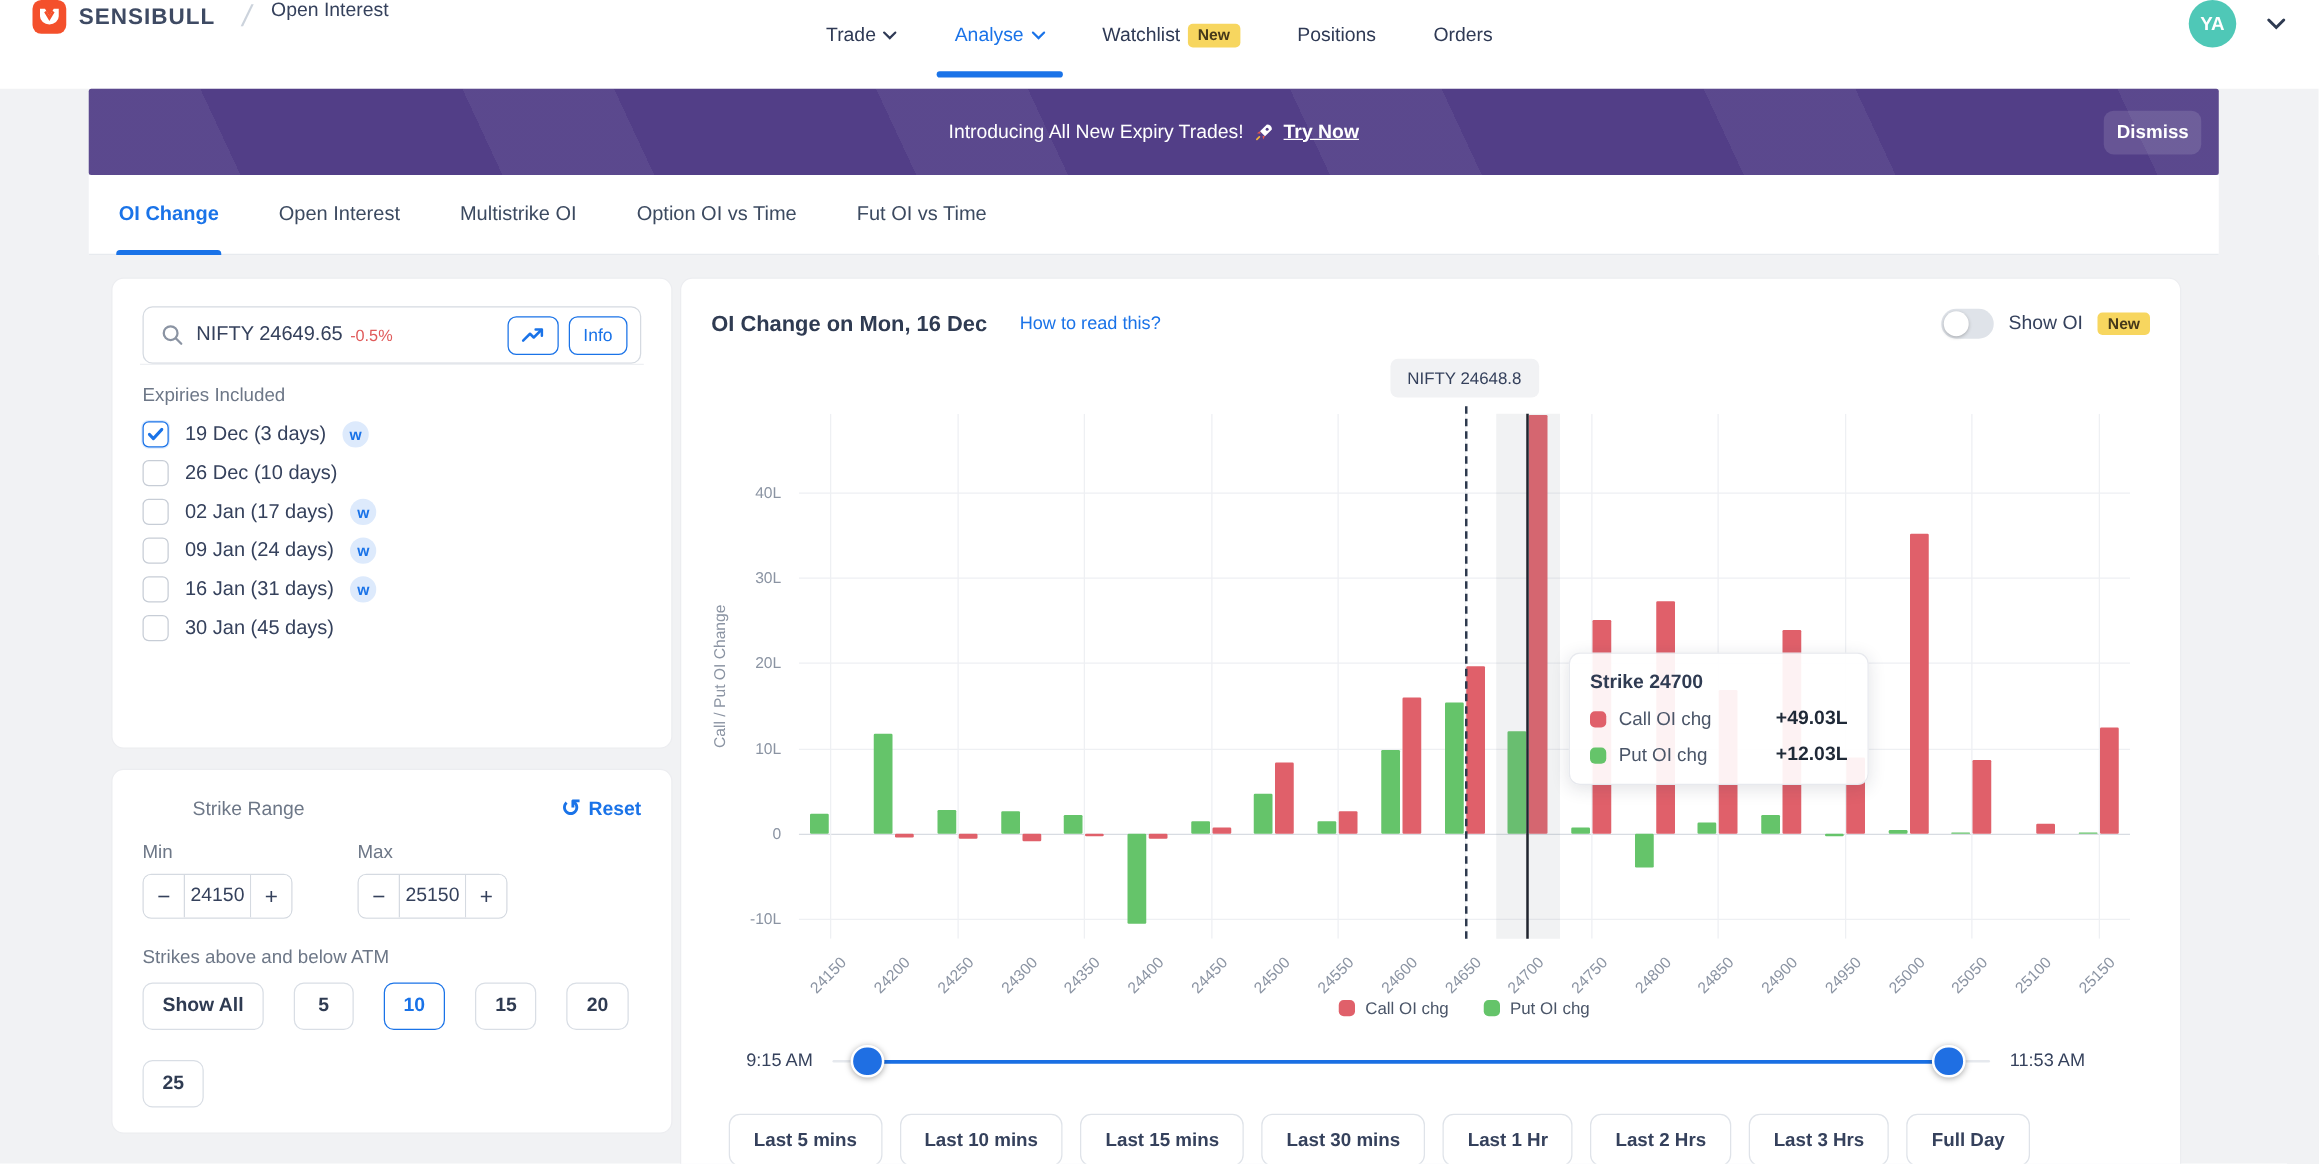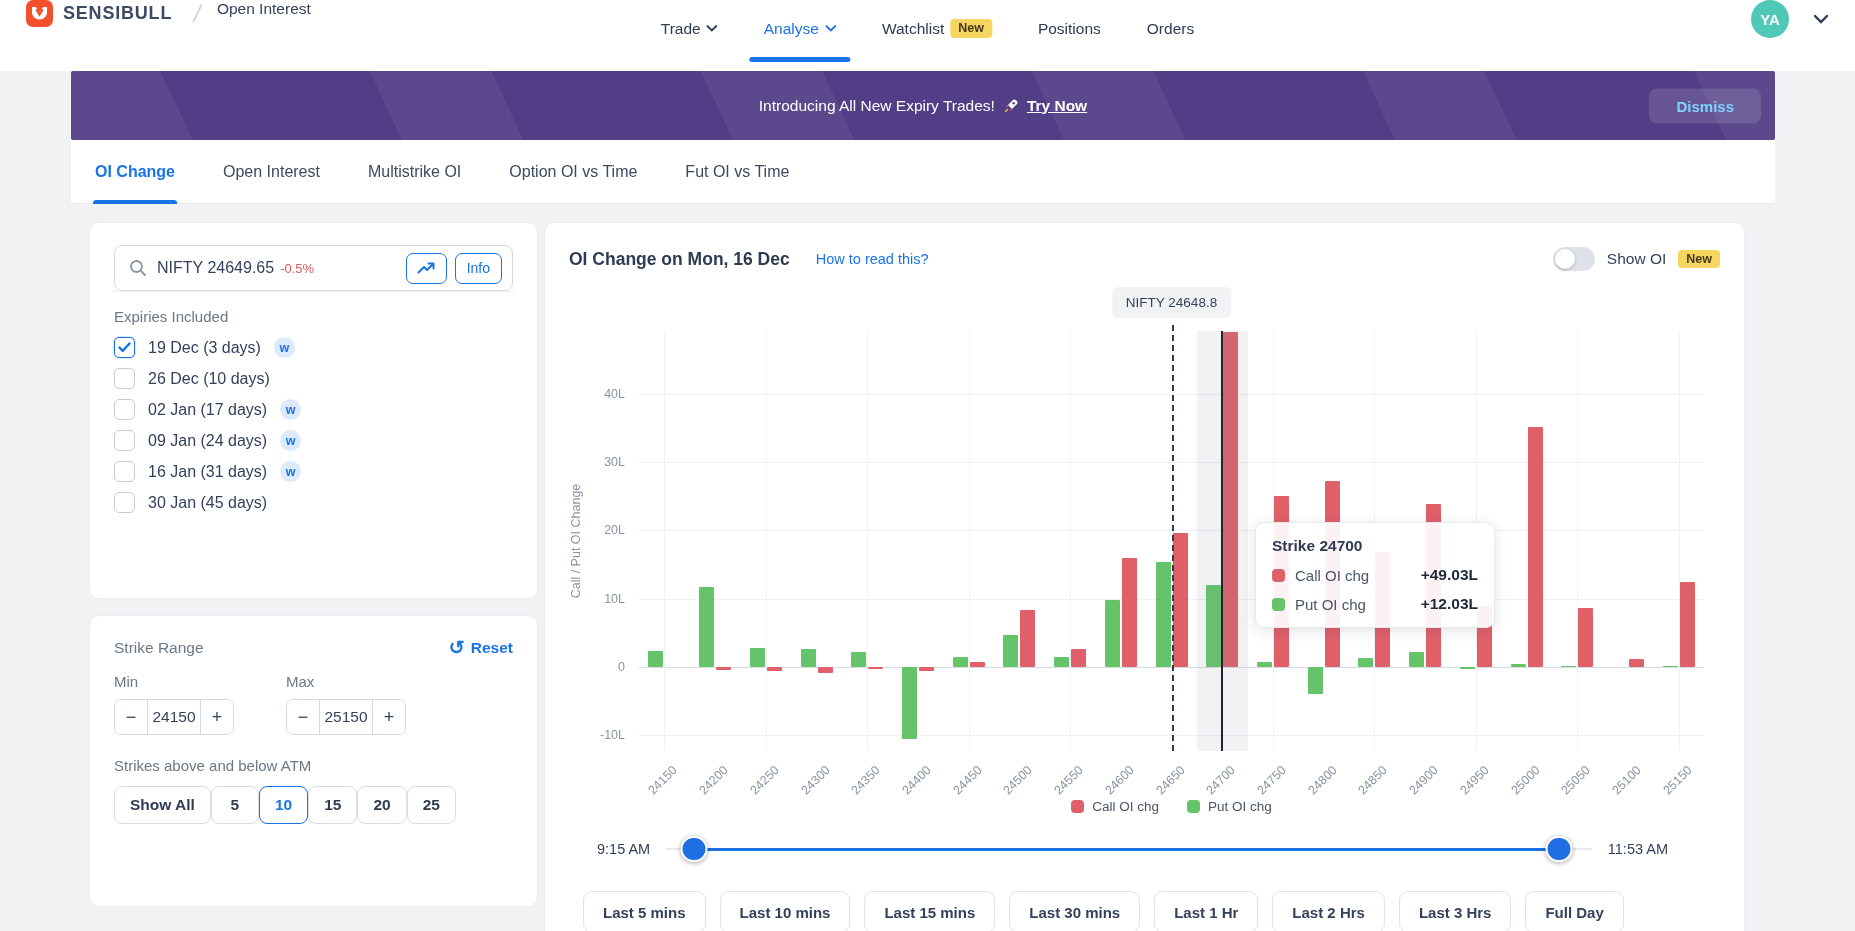--- a/index.html
+++ b/index.html
@@ -30,22 +30,22 @@
   .content-bg { position:absolute; left:0; top:71px; width:1855px; bottom:0; background:#f1f2f4; }
 
   
   .banner { position:absolute; left:71px; top:71px; width:1704px; height:69px; background:#523e87;
     border-radius:2px; display:flex; align-items:center; justify-content:center; z-index:10; overflow:hidden; }
   .banner::before { content:""; position:absolute; inset:0;
     background:repeating-linear-gradient(65deg, rgba(255,255,255,0.055) 0 110px, rgba(255,255,255,0) 110px 300px); }
   .banner-text { color:#fff; font-size:15.5px; display:flex; align-items:center; gap:8px; z-index:1; }
   .banner-cta { color:#fff; font-weight:700; text-decoration:underline; cursor:pointer; }
   .dismiss-btn { position:absolute; right:14px; top:50%; transform:translateY(-50%);
-    background:rgba(255,255,255,0.12); color:#7dd3fc; font-size:15px; font-weight:600;
-    border:none; border-radius:8px; padding:9px 27px; cursor:pointer; z-index:2; }
+    background:rgba(255,255,255,0.12); color:#ffffff; font-size:15px; font-weight:600;
+    border:none; border-radius:8px; padding:9px 10px; cursor:pointer; z-index:2; }
 
   
   .tabstrip { position:absolute; left:71px; top:140px; width:1704px; height:64px; background:#fff;
     border-bottom:1px solid #e7eaee; display:flex; align-items:center; padding:0 24px 0 22px; z-index:5; }
   .tab { position:relative; height:64px; display:flex; align-items:center; padding:0 2px;
     margin-right:44px; font-size:16px; color:#3c4a60; font-weight:500; cursor:pointer; }
   .tab.active { color:#1a73e8; font-weight:700; }
   .tab.active::after { content:""; position:absolute; left:0; right:0; bottom:0; height:4px;
     background:#1a73e8; border-radius:3px 3px 0 0; }
   .strip-right { margin-left:auto; display:flex; align-items:center; gap:10px; font-size:16px; color:#3c4a60; }
@@ -85,32 +85,32 @@
   .section-label { font-size:15px; color:#6d7787; margin-bottom:12px; }
   .exp-row { display:flex; align-items:center; gap:13px; margin-bottom:10px; cursor:pointer; }
   .checkbox { width:21px; height:21px; border:1.5px solid #c7cdd6; border-radius:5px; background:#fff;
     display:flex; align-items:center; justify-content:center; flex:none; }
   .checkbox.checked { border-color:#1a73e8; box-shadow:0 0 0 1px rgba(26,115,232,.15); }
   .exp-label { font-size:16px; color:#35415c; }
   .w-badge { width:21px; height:21px; border-radius:50%; background:#ddeafc; color:#1a73e8;
     font-size:12.5px; font-weight:600; display:flex; align-items:center; justify-content:center; }
 
   
-  .strike-head { display:flex; align-items:center; margin-bottom:16px; }
+  .strike-head { display:flex; align-items:center; margin-bottom:16px;margin-left:40px; }
   .reset-link { margin-left:auto; display:flex; align-items:center; gap:6px; color:#1a73e8;
     font-size:15.5px; font-weight:600; cursor:pointer; }
   .reset-icon { font-size:19px; line-height:1; }
   .minmax-row { display:flex; gap:52px; margin-bottom:22px; }
   .mm-label { font-size:15px; color:#6d7787; margin-bottom:9px; }
   .stepper { display:flex; align-items:stretch; border:1px solid #d5dae1; border-radius:7px; overflow:hidden; height:36px; width:120px; }
   .step-btn { width:32px; display:flex; align-items:center; justify-content:center; font-size:18px;
     color:#35415c; background:#fff; border:none; cursor:pointer; }
   .step-val { flex:1; display:flex; align-items:center; justify-content:center; font-size:15.5px; color:#35415c;
     border-left:1px solid #d5dae1; border-right:1px solid #d5dae1; }
-  .atm-row { display:flex; flex-wrap:wrap; gap:0; margin-top:12px; }
+  .atm-row { display:flex; flex-wrap:wrap; gap:24px; margin-top:12px; }
   .atm-btn { min-width:48px; height:38px; padding:0 15px; background:#fff; border:1px solid #d9dee5;
     border-radius:8px; font-size:15.5px; font-weight:700; color:#2f3b52; cursor:pointer;
     display:flex; align-items:center; justify-content:center; font-family:inherit; }
   .atm-btn.sel { border:1.5px solid #1a73e8; color:#1a73e8; }
 
   
   .main-head { display:flex; align-items:center; }
   .main-title { font-size:17.5px; font-weight:700; color:#2f3b52; }
   .help-link { font-size:14.5px; color:#1a73e8; font-weight:500; margin-left:26px; cursor:pointer; }
   .showoi { margin-left:auto; display:flex; align-items:center; gap:12px; }

